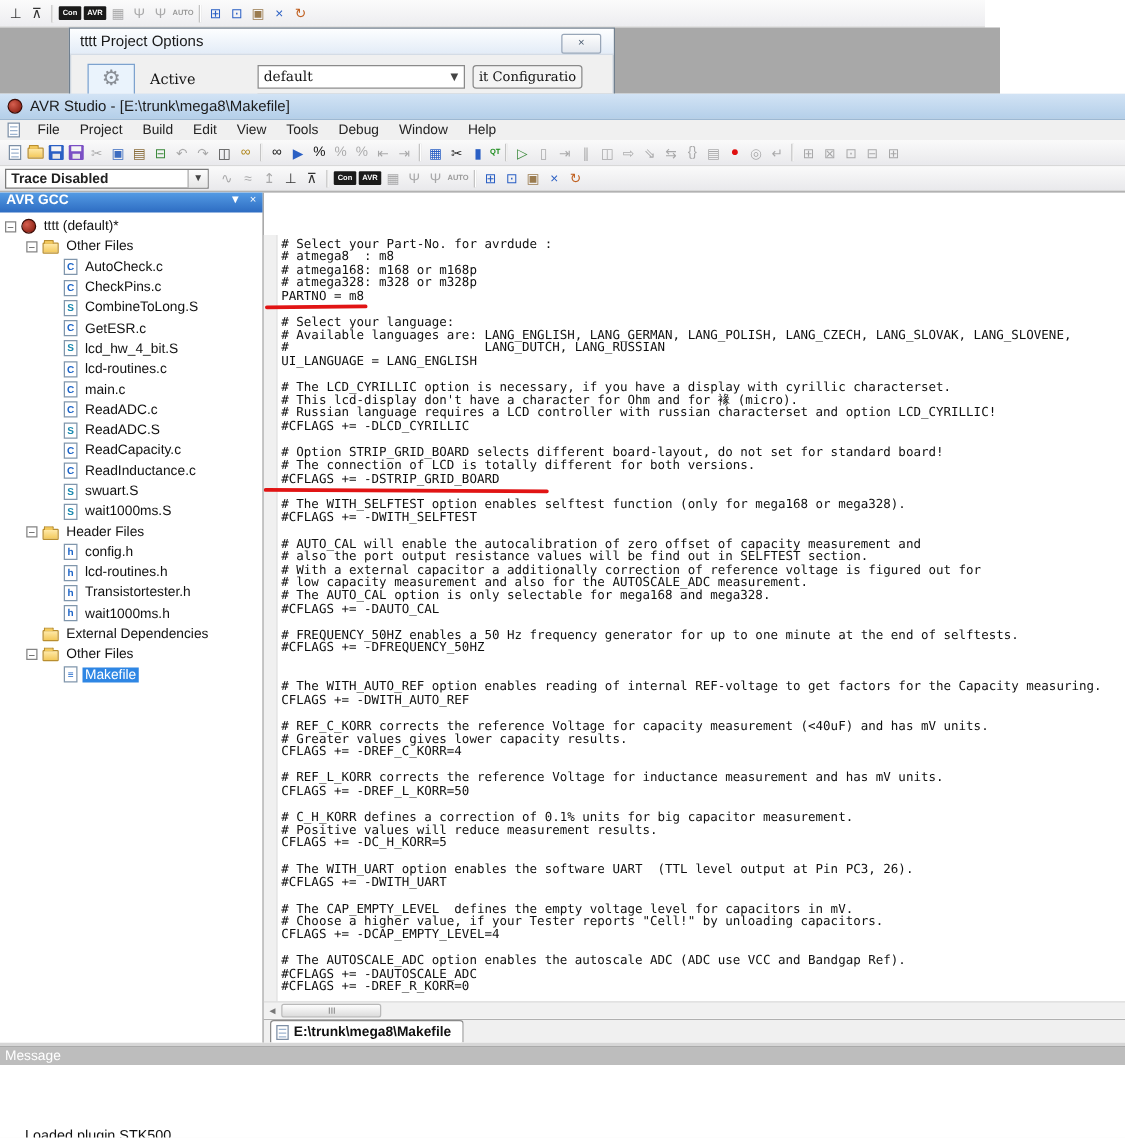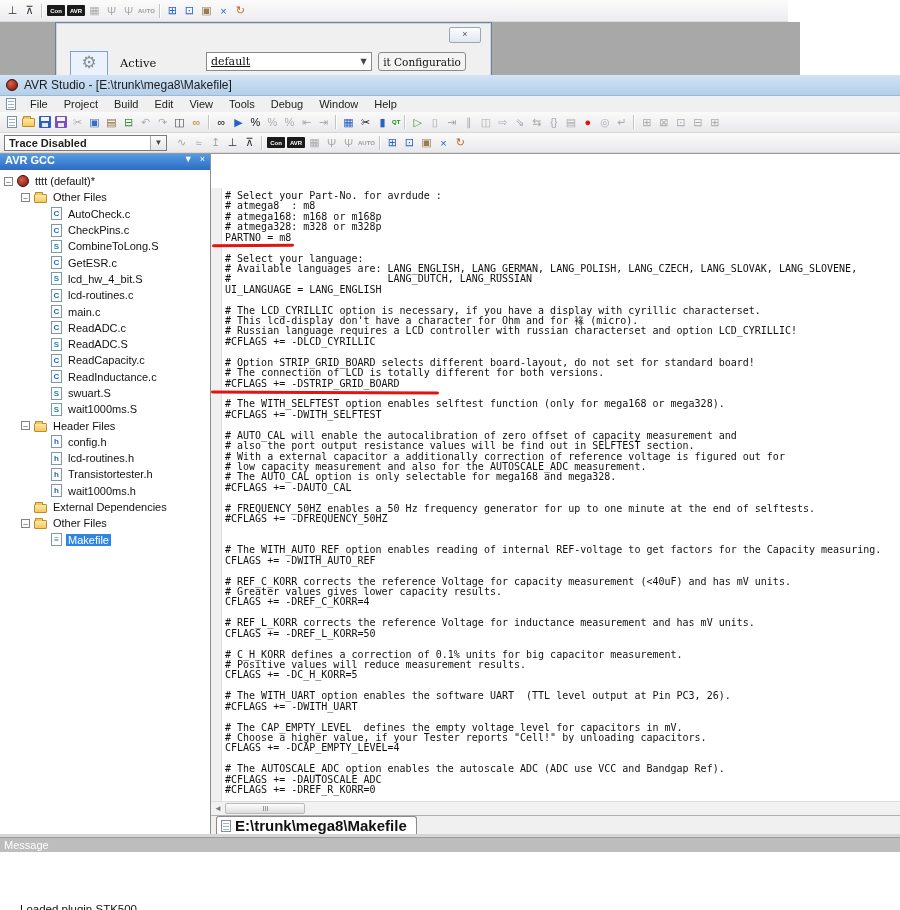--- a/index.html
+++ b/index.html
@@ -27,21 +27,21 @@
   #bg-strip{left:0;top:0;width:788px;height:22px;background:linear-gradient(#fbfbfb,#ededf0);border-bottom:1px solid #d9d9d9;display:flex;align-items:center;padding-left:4px;box-sizing:border-box;}
   #bg-close{left:1px;top:23px;width:12px;height:12px;color:#fff;font-size:10px;line-height:12px;text-align:center;font-weight:bold;}
   #backdrop{left:0;top:22px;width:800px;height:53px;background:#a8a8a8;}
   
   #dialog{left:55px;top:22px;width:435px;height:53px;background:#f0f0f0;border:1px solid #71808f;box-shadow:0 0 0 1px #cdd6e0 inset;overflow:hidden;}
   #dialog .dtitle{height:20px;background:linear-gradient(#fdfeff,#e3ecf7);border-bottom:1px solid #d4dce6;display:flex;align-items:center;padding:0 8px;font-size:12px;color:#1a1a1a;}
   #dlg-close{position:absolute;right:10px;top:4px;width:30px;height:14px;border:1px solid #98a6b8;border-radius:2px;background:linear-gradient(#fdfdfd,#e2e7ee);color:#45566b;font-size:9px;line-height:13px;text-align:center;}
   #dlg-gear{position:absolute;left:14px;top:28px;width:36px;height:40px;border:1px solid #7da2ce;background:#eaf3fc;display:flex;align-items:flex-start;justify-content:center;font-size:17px;color:#8a8f96;}
   #dlg-active{position:absolute;left:64px;top:33px;font-family:"DejaVu Serif",serif;font-size:11.5px;color:#111;}
   #dlg-combo{position:absolute;left:150px;top:29px;width:166px;height:19px;background:#fff;border:1px solid #8a8a8a;box-sizing:border-box;font-family:"DejaVu Serif",serif;font-size:11px;color:#111;display:flex;align-items:center;}
-  #dlg-combo .val{flex:1;padding-left:4px;text-decoration:underline;}
+  #dlg-combo .val{flex:1;padding-left:4px;}
   #dlg-combo .arr{width:15px;text-align:center;font-size:8px;color:#444;}
   #dlg-btn{position:absolute;left:322px;top:29px;width:88px;height:19px;border:1px solid #8a8a8a;border-radius:3px;background:#f4f4f4;font-family:"DejaVu Serif",serif;font-size:10.5px;color:#111;display:flex;align-items:center;justify-content:center;white-space:nowrap;overflow:hidden;box-sizing:border-box;}
   #dlg-row2{position:absolute;left:150px;top:52px;width:282px;height:20px;background:#fff;border:1px solid #8a8a8a;}
   
   #mainwin{left:0;top:75px;width:900px;height:835px;background:#f0f0f0;}
   #titlebar{height:20px;background:linear-gradient(#d2e3f5,#b4cfe9);border-bottom:1px solid #9db8d2;display:flex;align-items:center;padding-left:6px;font-size:12px;color:#1c1c1c;gap:6px;}
   #menubar{height:16px;background:#f0f0f0;display:flex;align-items:center;font-size:11px;color:#222;padding-left:4px;}
   #menubar .mi{padding:0 8px;}
   #toolbar1,#toolbar2{background:linear-gradient(#fafafa,#e9e9ec);border-bottom:1px solid #d8d8d8;display:flex;align-items:center;padding-left:4px;}
   #toolbar1{height:20px;}
@@ -68,21 +68,21 @@
   #ed-pre{position:absolute;left:11px;top:0;right:0;bottom:13px;margin:0;padding:3px 0 0 3px;font-family:"DejaVu Sans Mono",monospace;font-size:10px;line-height:10.42px;color:#101010;white-space:pre;overflow:hidden;}
   .redline{position:absolute;height:3px;background:#e11414;border-radius:2px;}
   #redline1{left:1px;top:56px;width:82px;transform:rotate(-.5deg);}
   #redline2{left:0;top:203px;width:228px;transform:rotate(.3deg);}
   #ed-hscroll{position:absolute;left:0;right:0;bottom:0;height:13px;background:#f1f1f1;border-top:1px solid #dcdcdc;display:flex;align-items:center;}
   #ed-hscroll .sbtn{width:14px;height:12px;text-align:center;font-size:8px;color:#777;line-height:12px;}
   #ed-hscroll .thumb{width:78px;height:9px;background:linear-gradient(#fdfdfd,#dcdcdc);border:1px solid #b9b9b9;border-radius:2px;display:flex;align-items:center;justify-content:center;gap:1px;}
   #ed-hscroll .thumb i{width:1px;height:5px;background:#9a9a9a;}
   
   #tabbar{height:18px;background:#f0f0f0;border-top:1px solid #b0b0b0;display:flex;align-items:flex-end;padding-left:5px;}
-  #doc-tab{display:inline-flex;align-items:center;gap:4px;background:#fff;border:1px solid #8a8a8a;border-bottom:none;border-radius:3px 3px 0 0;height:17px;padding:0 9px 0 4px;font-size:15px;font-weight:bold;color:#111;}
+  #doc-tab{display:inline-flex;align-items:center;gap:4px;background:#fff;border:1px solid #8a8a8a;border-bottom:none;border-radius:3px 3px 0 0;height:17px;padding:0 9px 0 4px;font-size:11px;font-weight:bold;color:#111;}
   
   #msg-split{height:3px;background:#d6d6d6;border-bottom:1px solid #9c9c9c;}
   #msg-head{height:14px;background:#bdbdbd;color:#fff;font-size:11px;display:flex;align-items:center;padding-left:4px;}
   #msg-body{background:#fff;height:63px;padding:6px 0 0 20px;box-sizing:border-box;}
   .msg-line{font-size:11.5px;color:#111;line-height:19px;margin-top:42px;}
 </style>
 </head>
 <body>
 
 <div id="bg-strip" class="abs tbrow">
@@ -99,20 +99,21 @@
     <span class="tbi" style="color: rgb(42, 95, 196);">⊞</span>
     <span class="tbi" style="color: rgb(42, 95, 196);">⊡</span>
     <span class="tbi" style="color: rgb(154, 123, 79);">▣</span>
     <span class="tbi" style="color: rgb(42, 95, 196);">×</span>
     <span class="tbi" style="color: rgb(192, 96, 32);">↻</span>
   </div>
 <div id="bg-close" class="abs">×</div>
 <div id="backdrop" class="abs"></div>
 
 <div id="dialog" class="abs">
+  <div class="dtitle">tttt Project Options</div>
   <div id="dlg-close">×</div>
   <div id="dlg-gear">⚙</div>
   <div id="dlg-active">Active</div>
   <div id="dlg-combo">
     <span class="val">default</span>
     <span class="arr">▼</span>
   </div>
   <div id="dlg-btn">it Configuratio</div>
   <div id="dlg-row2"></div>
 </div>

